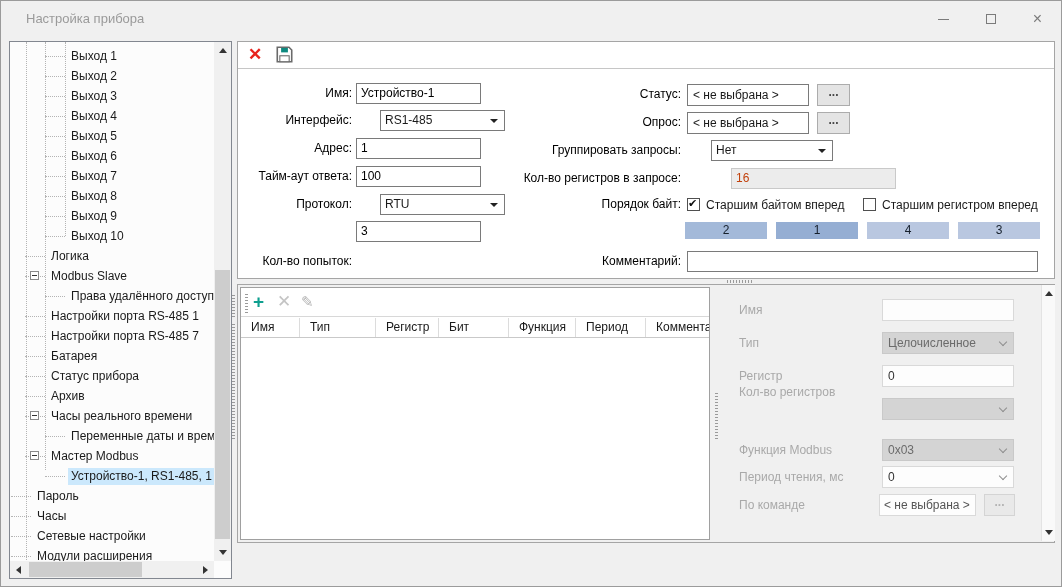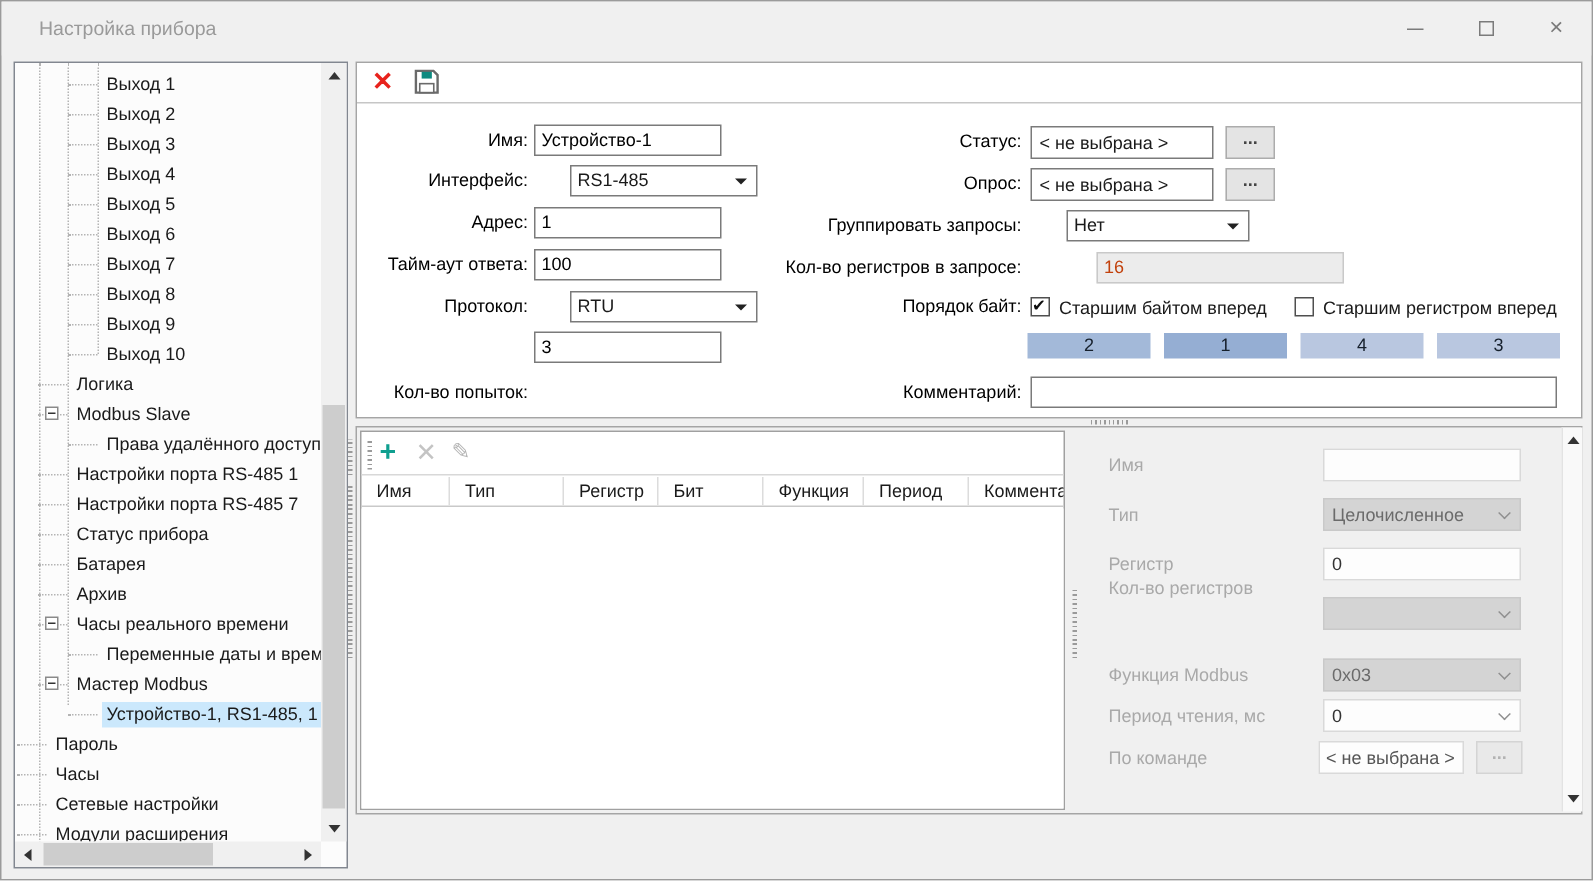--- a/index.html
+++ b/index.html
@@ -163,24 +163,24 @@
       <div class="trow lv2">
           <span class="tlabel">Права удалённого доступ</span>
         </div>
       <div class="trow lv1">
           <span class="tlabel">Настройки порта RS-485 1</span>
         </div>
       <div class="trow lv1">
           <span class="tlabel">Настройки порта RS-485 7</span>
         </div>
       <div class="trow lv1">
+          <span class="tlabel">Батарея</span>
+        </div>
+      <div class="trow lv1">
           <span class="tlabel">Статус прибора</span>
-        </div>
-      <div class="trow lv1">
-          <span class="tlabel">Батарея</span>
         </div>
       <div class="trow lv1">
           <span class="tlabel">Архив</span>
         </div>
       <div class="trow lv1">
           <span class="expander"></span>
           <span class="tlabel">Часы реального времени</span>
         </div>
       <div class="trow lv2">
           <span class="tlabel">Переменные даты и врем</span>

